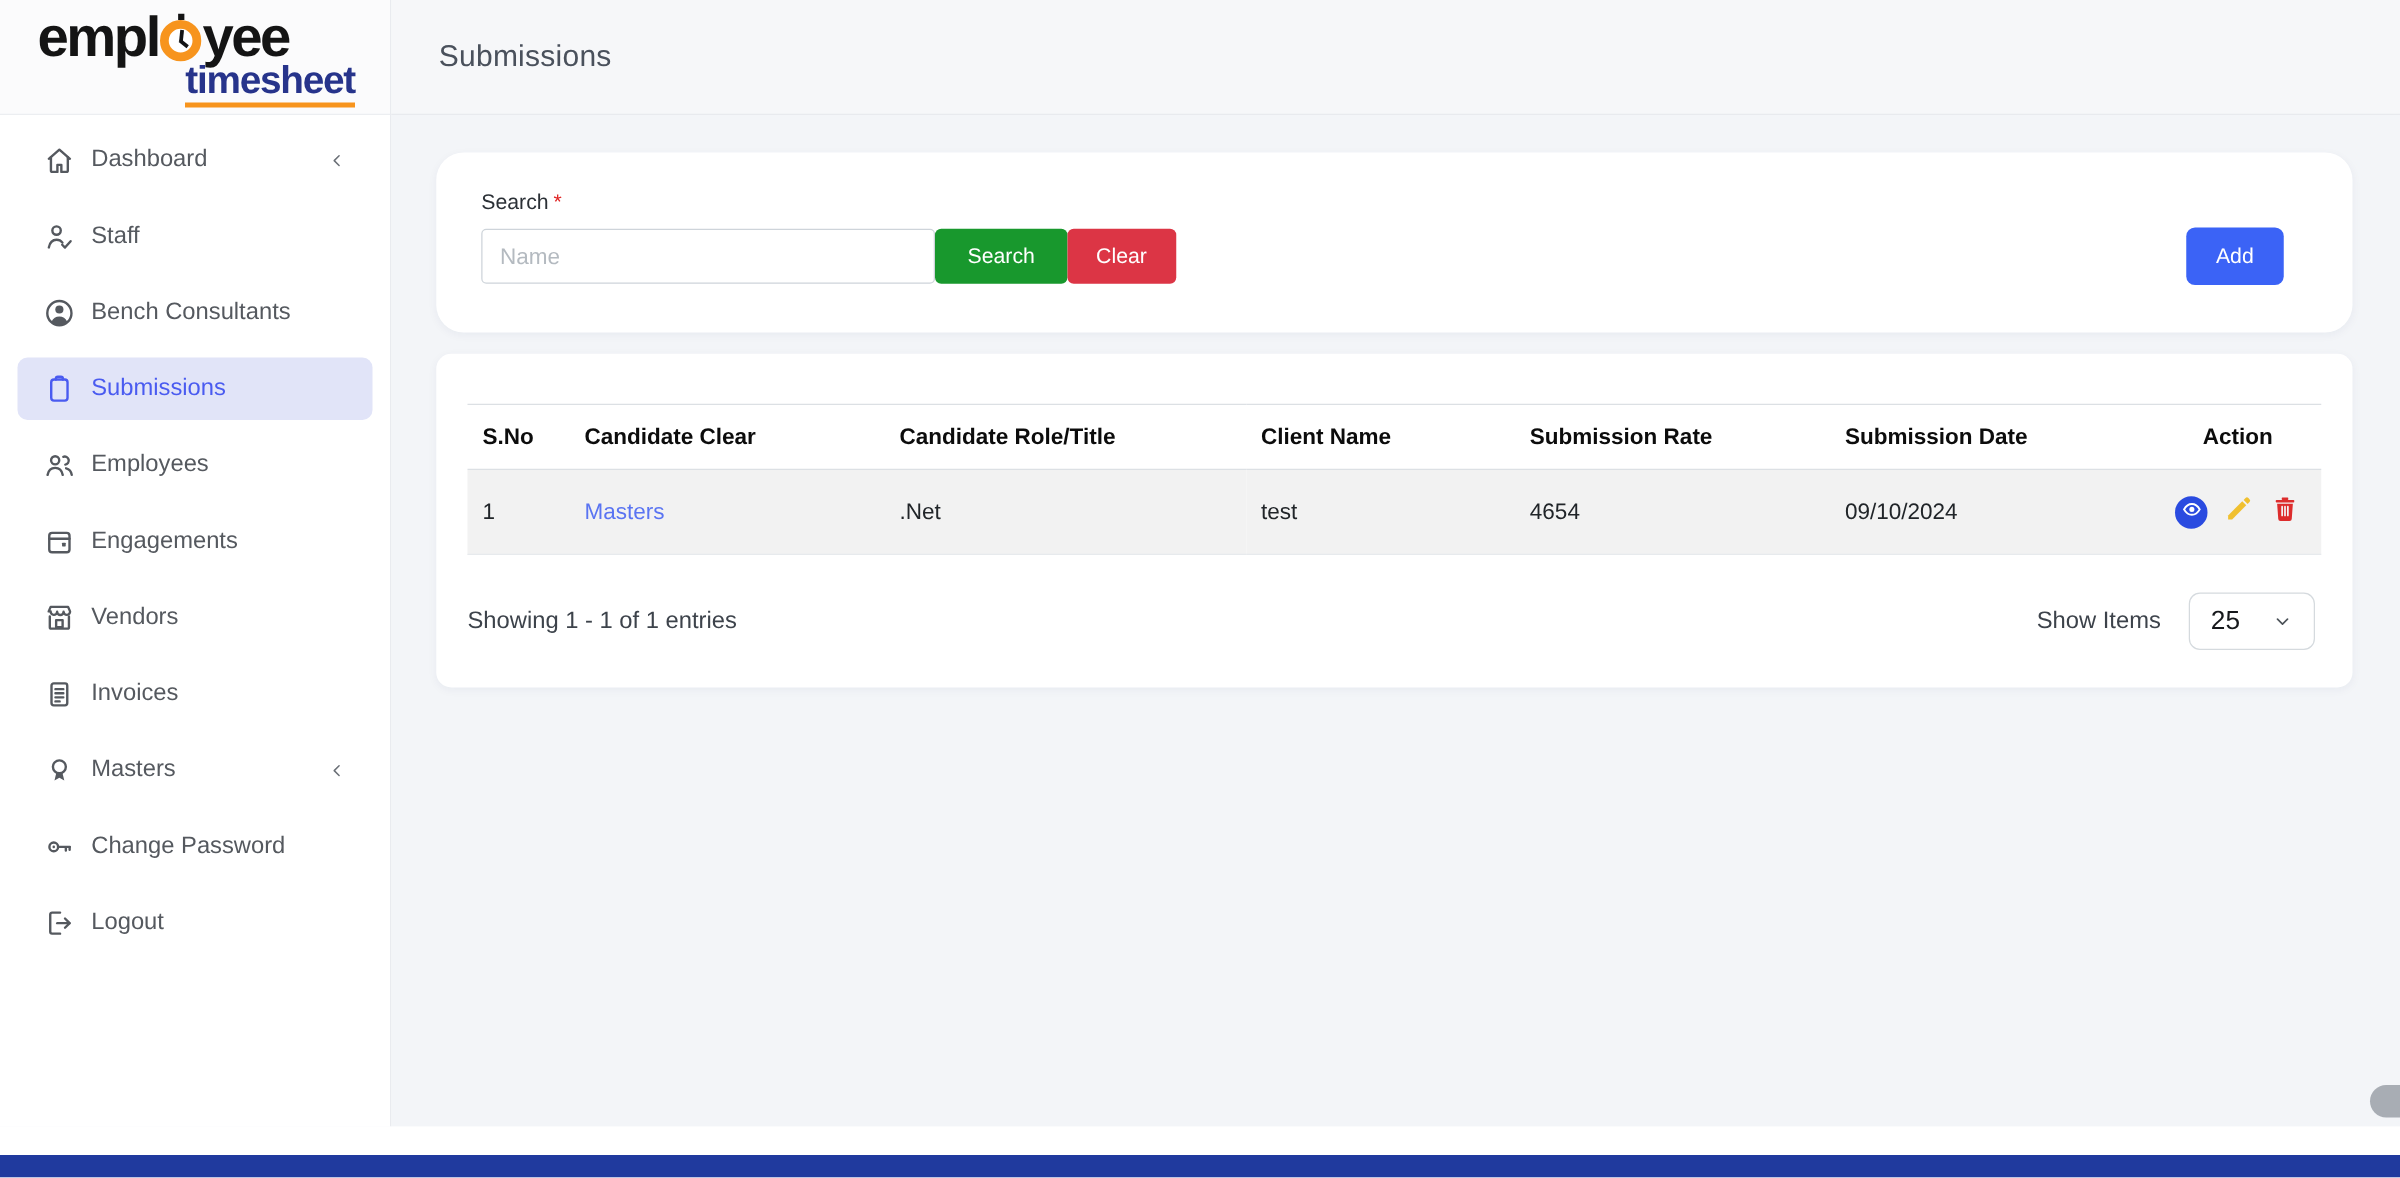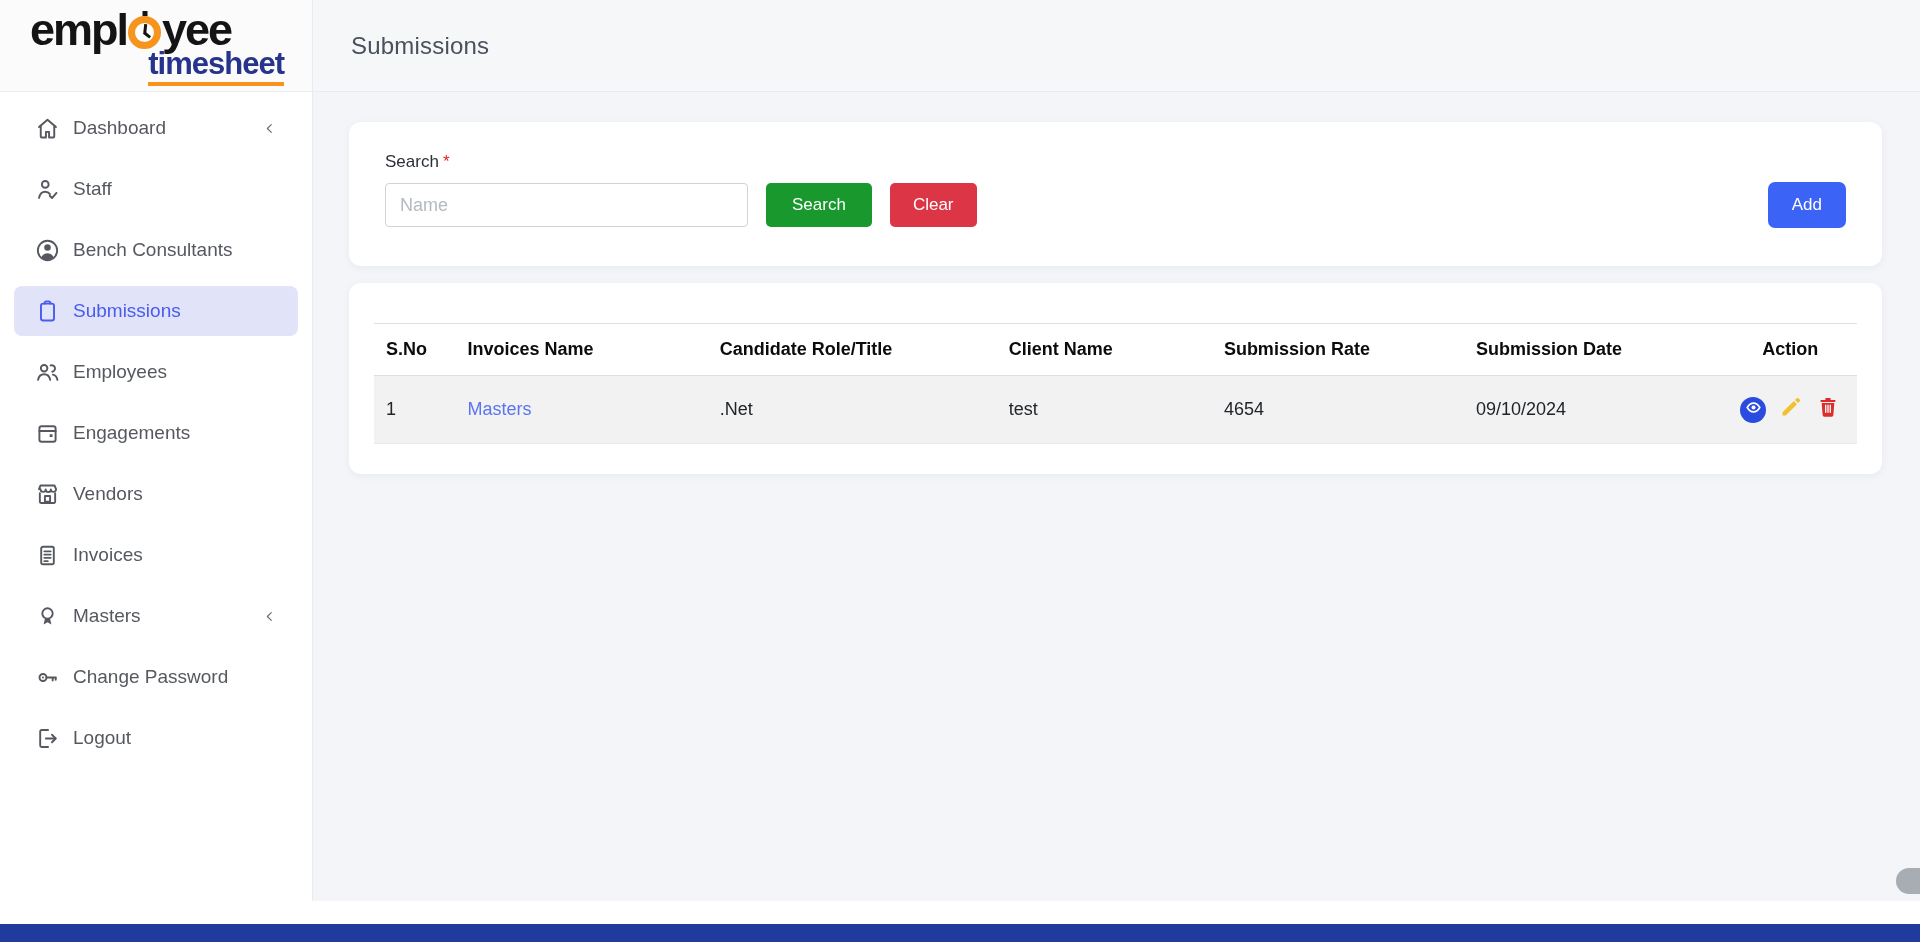--- a/index.html
+++ b/index.html
@@ -43,24 +43,24 @@
   .user-pill { margin-left:auto; background:#fff; border-radius:999px;
     display:flex; align-items:center; gap:13px; padding:5px 24px 5px 6px;
     box-shadow:0 1px 5px rgba(20,30,60,.10); cursor:pointer; }
   .avatar { width:42px; height:42px; border-radius:50%; overflow:hidden; flex-shrink:0;}
   .user-name { font-size:20px; font-weight:500; color:#3f4650; }
 
   .content { flex:1; padding:30px 38px 0 36px; background:#f3f5f8; }
   .card { background:#fff; border-radius:12px; box-shadow:0 2px 8px rgba(25,40,90,.05); }
 
   
-  .card-search { padding:30px 36px 38px 36px; }
+  .card-search { padding:30px 55px 38px 36px;border-radius:22px; }
   .field-label { font-size:17px; color:#2b3036; margin-bottom:10px; }
   .req { color:#e02424; margin-left:4px; }
-  .search-row { display:flex; align-items:center; gap:18px; }
+  .search-row { display:flex; align-items:center; }
   .name-input { width:363px; height:44px; border:1px solid #ced4da; border-radius:4px;
     padding:0 14px; font-size:18px; color:#212529; font-family:inherit; outline:none;}
   .name-input::placeholder { color:#b4bac0; }
   .btn { border:none; border-radius:5px; height:44px; padding:0 26px; font-size:17px;
     color:#fff; font-family:inherit; cursor:pointer; }
   .btn-search { background:var(--green); }
   .btn-clear { background:var(--red); padding:0 23px; }
   .btn-add { margin-left:auto; background:var(--blue); height:46px; padding:0 24px;
     border-radius:7px; }
 
@@ -252,21 +252,21 @@
               <col style="width:17%">
               <col style="width:19.5%">
             <col style="width:14.5%">
               <col style="width:17%">
               <col style="width:17.5%">
               <col style="width:9%">
           </colgroup>
           <thead>
               <tr id="table-head-row">
                 <th class="col-sno">S.No</th>
-                <th class="col-candidate-name">Invoices Name</th>
+                <th class="col-candidate-name">Candidate Clear</th>
                 <th class="col-role-title">Candidate Role/Title</th>
                 <th class="col-client-name">Client Name</th>
                 <th class="col-submission-rate">Submission Rate</th>
                 <th class="col-submission-date">Submission Date</th>
                 <th class="col-action">Action</th>
               </tr>
             </thead>
           <tbody id="table-body">
               <tr>
                 <td>1</td>
@@ -296,20 +296,32 @@
                           <path d="M5.7 8h12.6l-.9 12.1a1.8 1.8 0 0 1-1.8 1.7H8.4a1.8 1.8 0 0 1-1.8-1.7z"></path>
                           <path d="M9.7 10.3v7M12 10.3v7M14.3 10.3v7" stroke="#f2f2f2" stroke-width="1.4" fill="none" stroke-linecap="round"></path>
                         </svg></span>
                     </span>
                   </span>
                 </td>
               </tr>
             </tbody>
         </table>
 
+        <div class="table-footer">
+          <div class="showing">Showing 1 - 1 of 1 entries</div>
+          <div class="show-items">
+            <span class="show-items-label">Show Items</span>
+            <div class="page-size">
+              <span class="val">25</span>
+              <svg viewBox="0 0 24 24" fill="none" stroke="currentColor" stroke-width="2" stroke-linecap="round" stroke-linejoin="round">
+                  <path d="m6 9.5 6 6 6-6"></path>
+                </svg>
+            </div>
+          </div>
+        </div>
       </section>
 
     </div>
   </div>
 
   <div class="scroll-top"></div>
 </div>
 
 <div class="footer-white"></div>
 <div class="footer-navy"></div>

